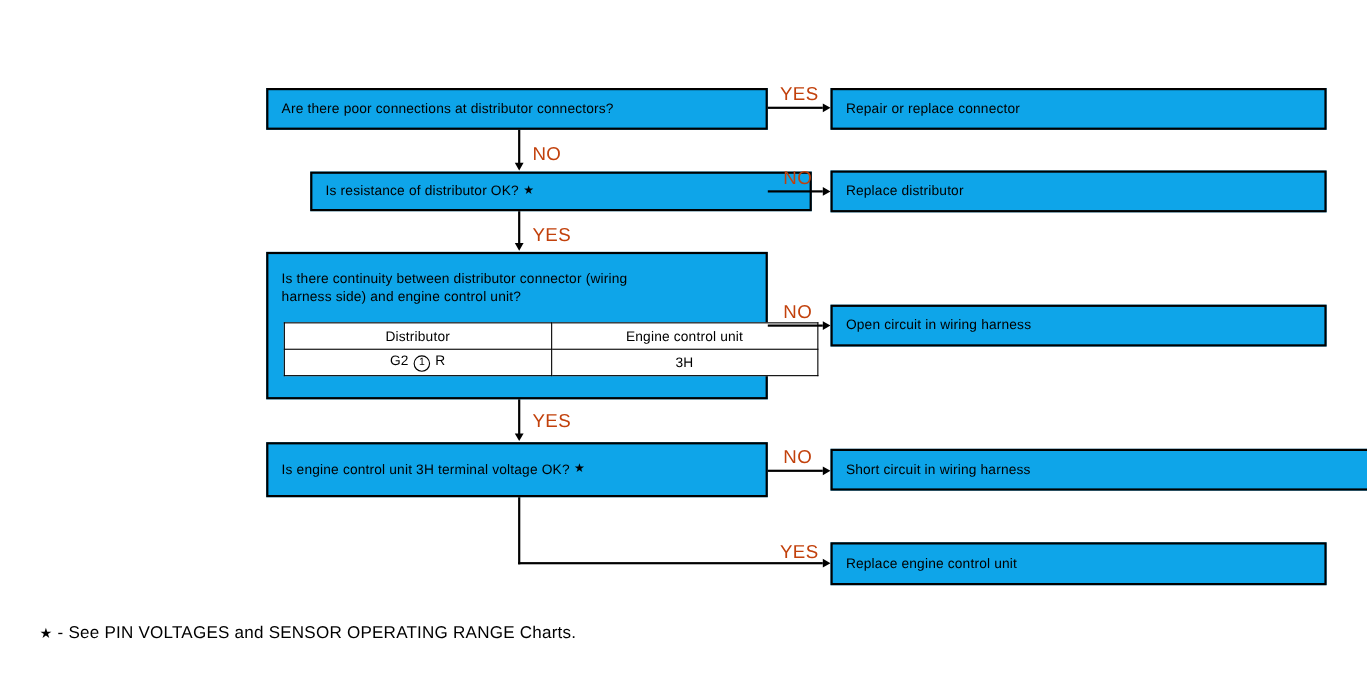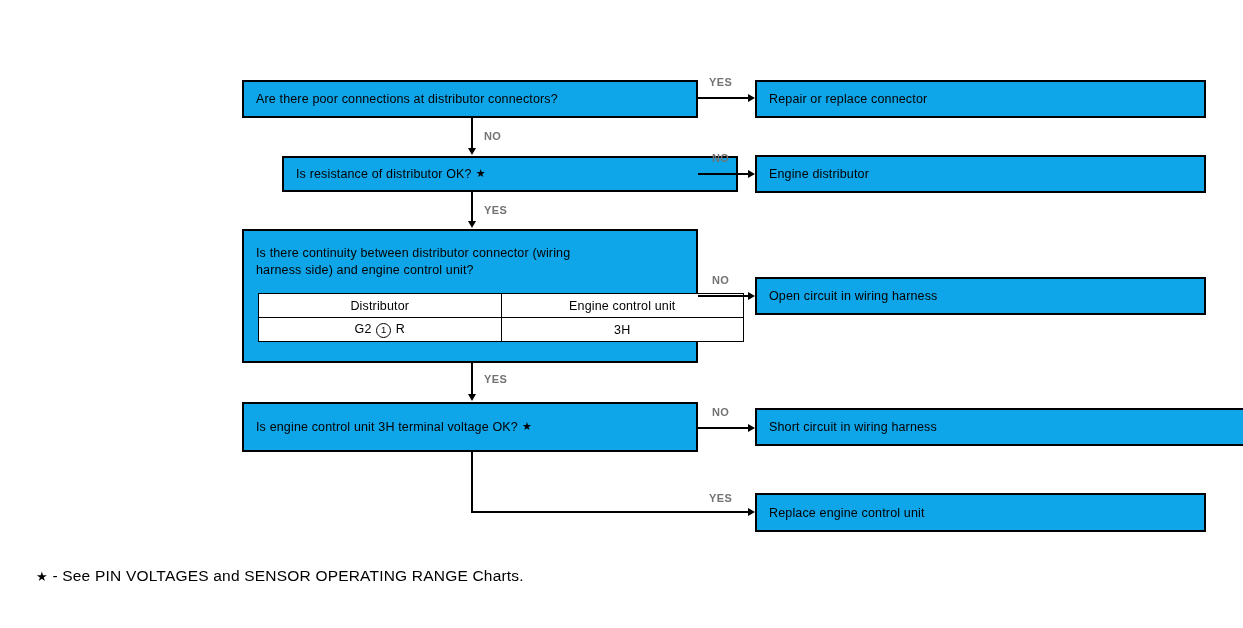--- a/index.html
+++ b/index.html
@@ -95,24 +95,24 @@
     position: absolute;
     width: 0; height: 0;
     border-top: 4px solid transparent;
     border-bottom: 4px solid transparent;
     border-left: 7px solid #000;
   }
 
   
   .branch-label {
     position: absolute;
-    font-size: 11px;
-    font-weight: bold;
+    font-size: 17px;
+    font-weight: normal;
     letter-spacing: 0.4px;
-    color: #737373;
+    color: #c2410c;
   }
 
   
   .footnote {
     position: absolute;
     font-size: 15.5px;
     letter-spacing: 0.2px;
     color: #000;
     white-space: nowrap;
   }
@@ -142,21 +142,21 @@
     <div class="box-text q-text">
       <span>Is resistance of distributor OK?</span><span class="star">★</span>
     </div>
   </div>
 
   <div class="hline" style="left:698px; top:173px; width:50px;"></div>
   <div class="arrow-right" style="left:748px; top:170px;"></div>
   <div class="branch-label" style="left:712px; top:152px;">NO</div>
 
   <div class="box" style="left:755px; top:155px; width:451px; height:38px;">
-    <div class="box-text a-text">Engine distributor</div>
+    <div class="box-text a-text">Replace distributor</div>
   </div>
 
   <div class="vline" style="left:471px; top:192px; height:30px;"></div>
   <div class="arrow-down" style="left:468px; top:221px;"></div>
   <div class="branch-label" style="left:484px; top:204px;">YES</div>
 
   <div class="box" style="left:242px; top:229px; width:456px; height:134px;">
     <div class="box-text q-text-multi">
       <span>Is there continuity between distributor connector (wiring</span><br>
       <span>harness side) and engine control unit?</span>

